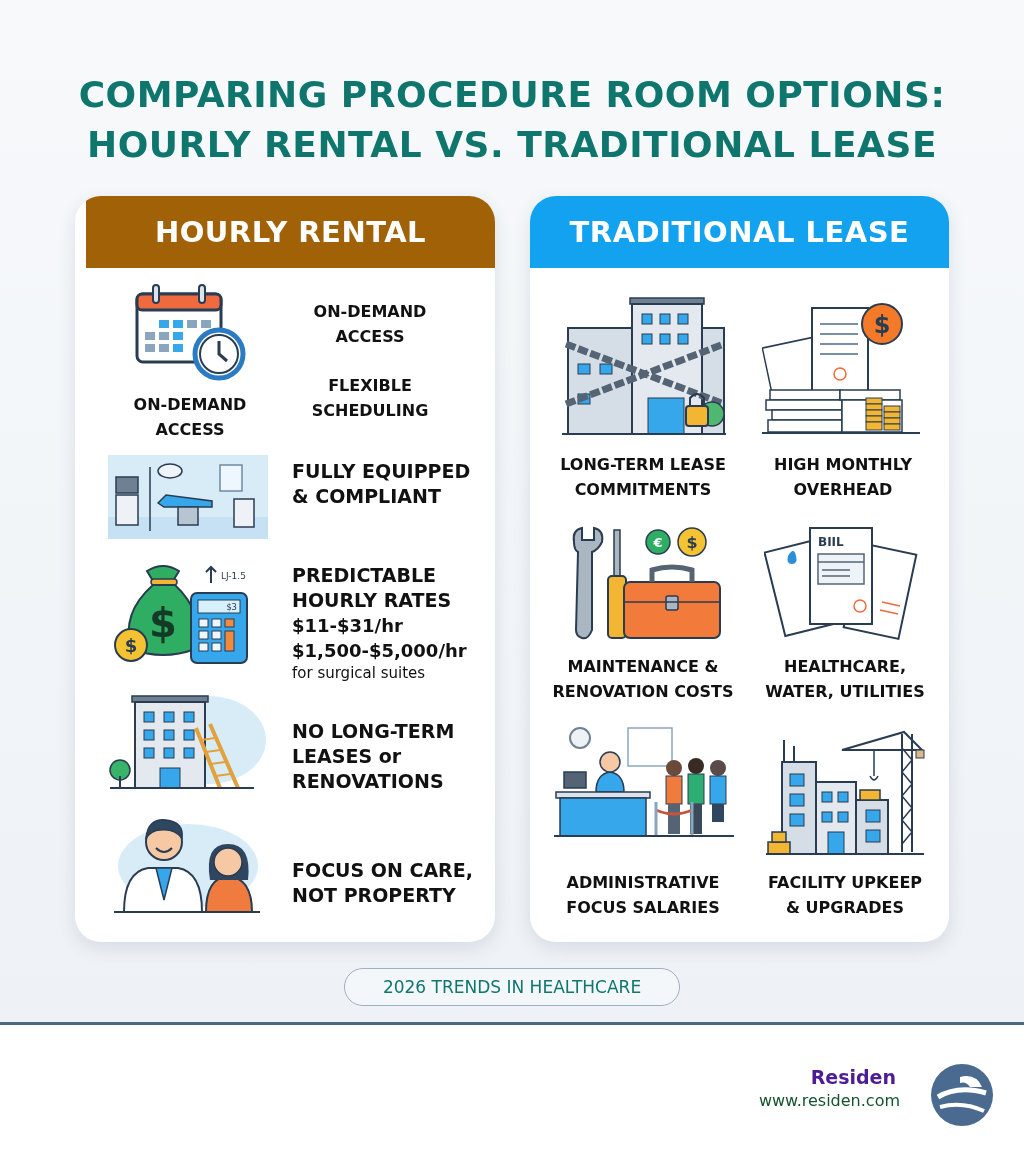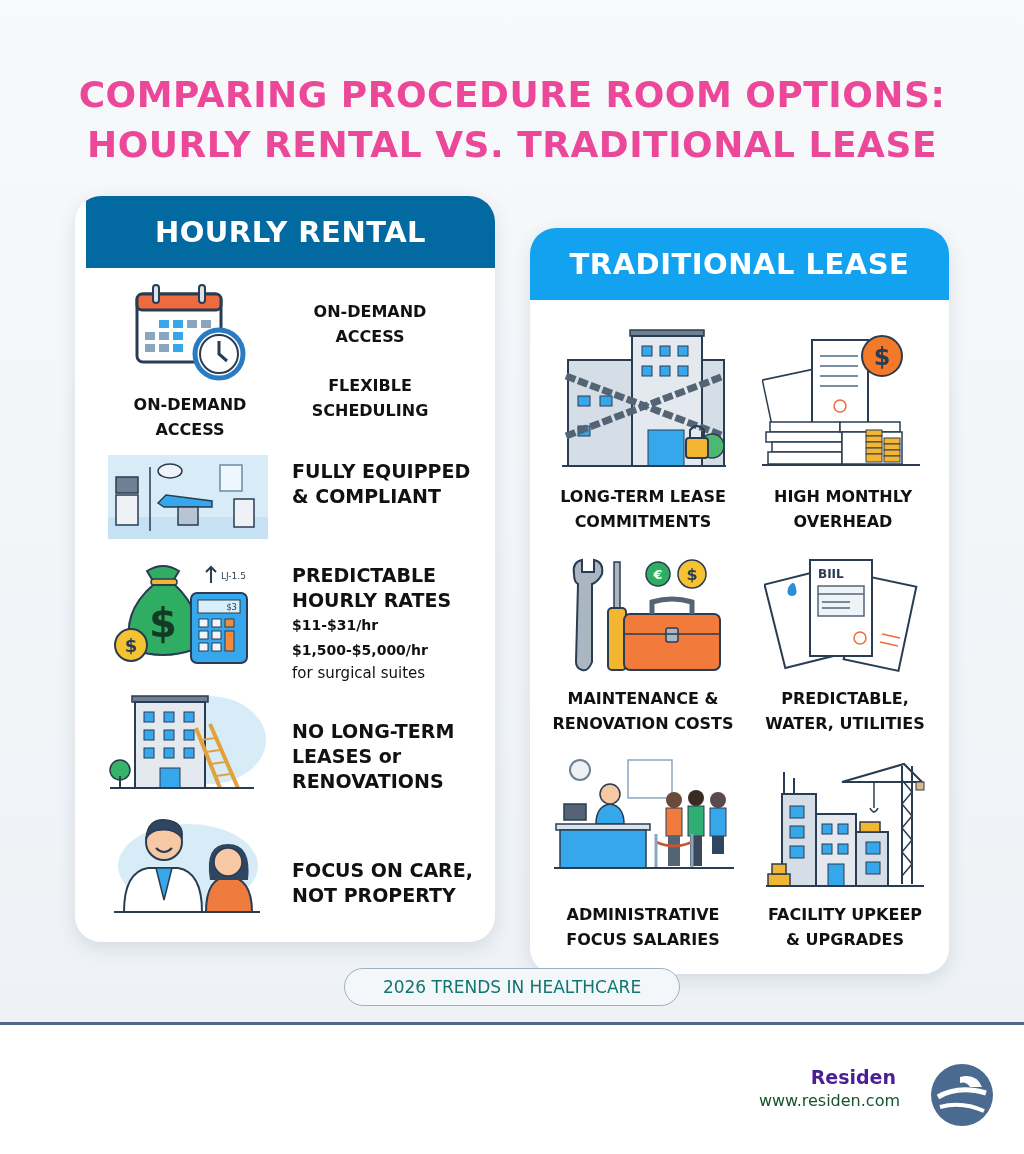--- a/index.html
+++ b/index.html
@@ -9,41 +9,41 @@
     background: #ffffff;
     position: relative;
     color: #111;
   }
   .top {
     position: absolute; left: 0; top: 0; width: 1024px; height: 1024px;
     background: linear-gradient(180deg, #f7f9fb 0%, #eef2f6 100%);
   }
   .title {
     position: absolute; left: 0; top: 70px; width: 1024px;
-    text-align: center; color: #ec4899;
+    text-align: center; color: #0f766e;
     font-family: "DejaVu Sans", sans-serif; font-weight: bold;
     font-size: 36px; line-height: 50px; letter-spacing: 0.5px;
   }
   .card {
     position: absolute; top: 196px; height: 746px; background: #fff;
     border-radius: 26px; overflow: hidden;
     box-shadow: 0 6px 18px rgba(60,80,110,0.14);
   }
   .card.left { left: 75px; width: 420px; }
-  .card.right { left: 530px; width: 419px; margin-top: 32px; }
+  .card.right { left: 530px; width: 419px; }
   .card-head {
     height: 72px; display: flex; align-items: center; justify-content: center;
     color: #fff; font-weight: bold; font-size: 29px; letter-spacing: 0.5px;
   }
-  .left .card-head { background: #0369a1; margin-left: 11px; }
+  .left .card-head { background: #a16207; margin-left: 11px; }
   .right .card-head { background: #13a2f0; }
   .ftext {
     position: absolute; font-weight: bold; font-size: 19px; line-height: 25px; color: #111;
   }
-  .ftext .sub { font-size: 14px; }
+  .ftext .sub { font-size: 18px; }
   .ftext .small { font-weight: normal; font-size: 15px; }
   .icon { position: absolute; }
 
   .cap {
     position: absolute; width: 210px; text-align: center;
     font-weight: bold; font-size: 16px; line-height: 25px; color: #111;
     white-space: nowrap;
   }
 
   .pill {
@@ -305,21 +305,21 @@
         <line x1="58" y1="46" x2="86" y2="46"></line>
         <line x1="58" y1="52" x2="86" y2="52"></line>
       </g>
     <circle cx="96" cy="82" r="6" fill="none" stroke="#ef6b3f" stroke-width="1.5"></circle>
     <g stroke="#ef6b3f" stroke-width="1.5">
         <line x1="118" y1="78" x2="136" y2="82"></line>
         <line x1="116" y1="86" x2="134" y2="90"></line>
       </g>
   </svg>
   <div class="cap" style="left:210px;top:458px">
-    <div>PREDICTABLE,</div>
+    <div>HEALTHCARE,</div>
     <div>WATER, UTILITIES</div>
   </div>
 
   <svg class="icon" style="left:24px;top:530px" width="184" height="118" viewBox="0 0 184 118">
     <circle cx="26" cy="12" r="10" fill="#eef2f6" stroke="#6f8092" stroke-width="2"></circle>
     <rect x="74" y="2" width="44" height="38" fill="#fff" stroke="#8aa6bf" stroke-width="1.5"></rect>
     <rect x="10" y="46" width="22" height="16" fill="#546474" stroke="#2a3c52" stroke-width="1.5"></rect>
     <path d="M42 66 Q42 48 56 46 Q70 48 70 66 Z" fill="#35a7ea" stroke="#2a3c52" stroke-width="1.5"></path>
     <circle cx="56" cy="36" r="10" fill="#f6c9a4" stroke="#2a3c52" stroke-width="1.5"></circle>
     <rect x="2" y="66" width="94" height="6" fill="#dde3ea" stroke="#2a3c52" stroke-width="1.5"></rect>

